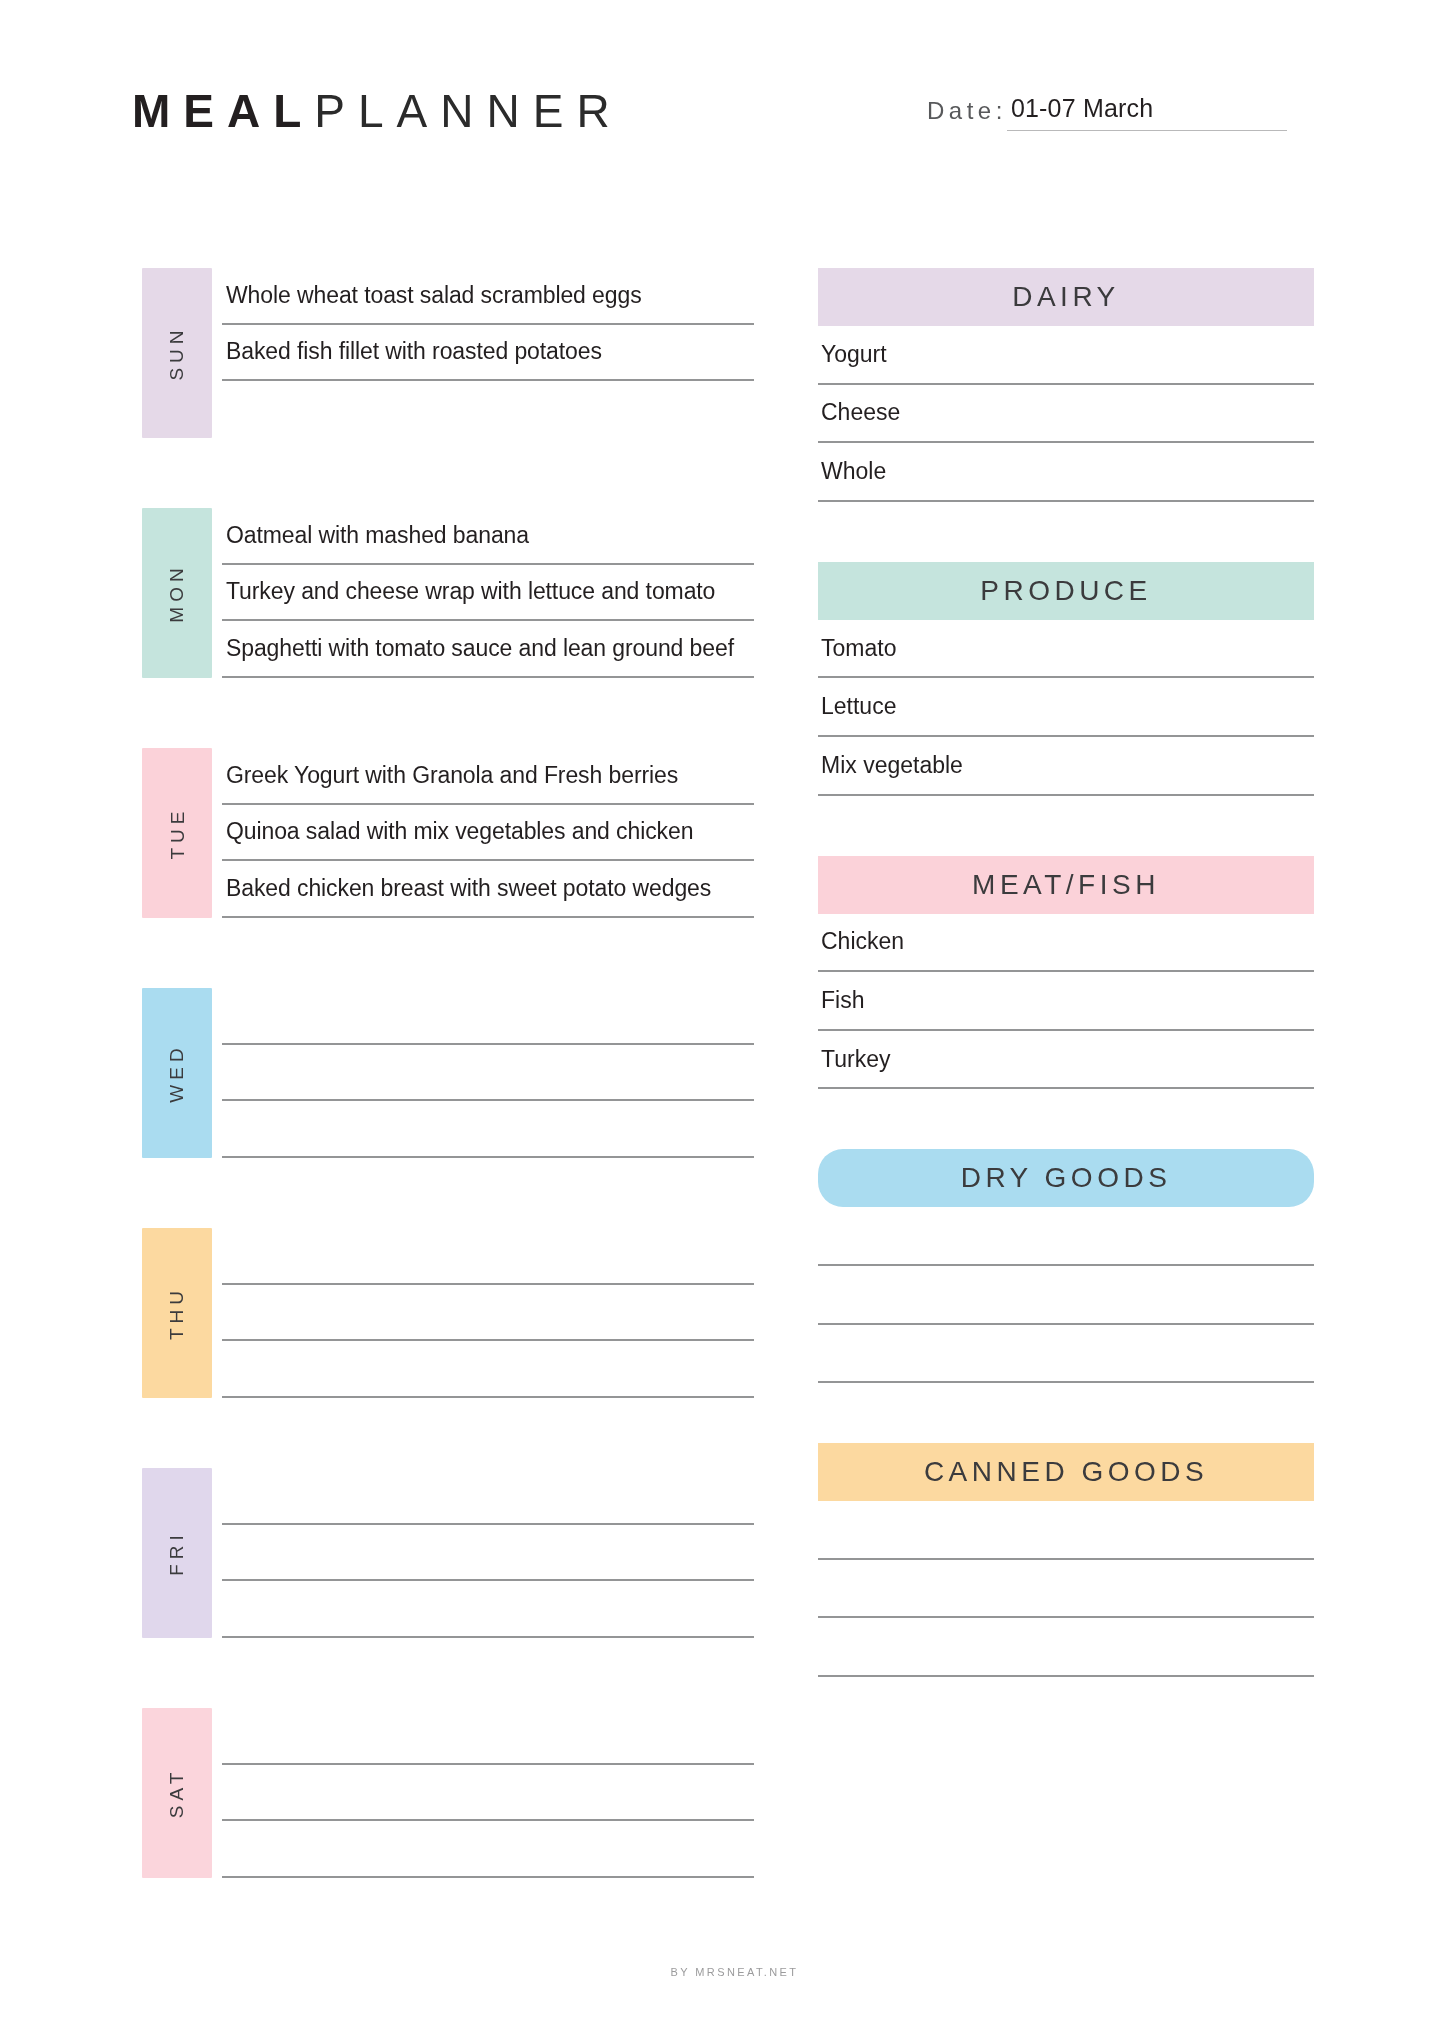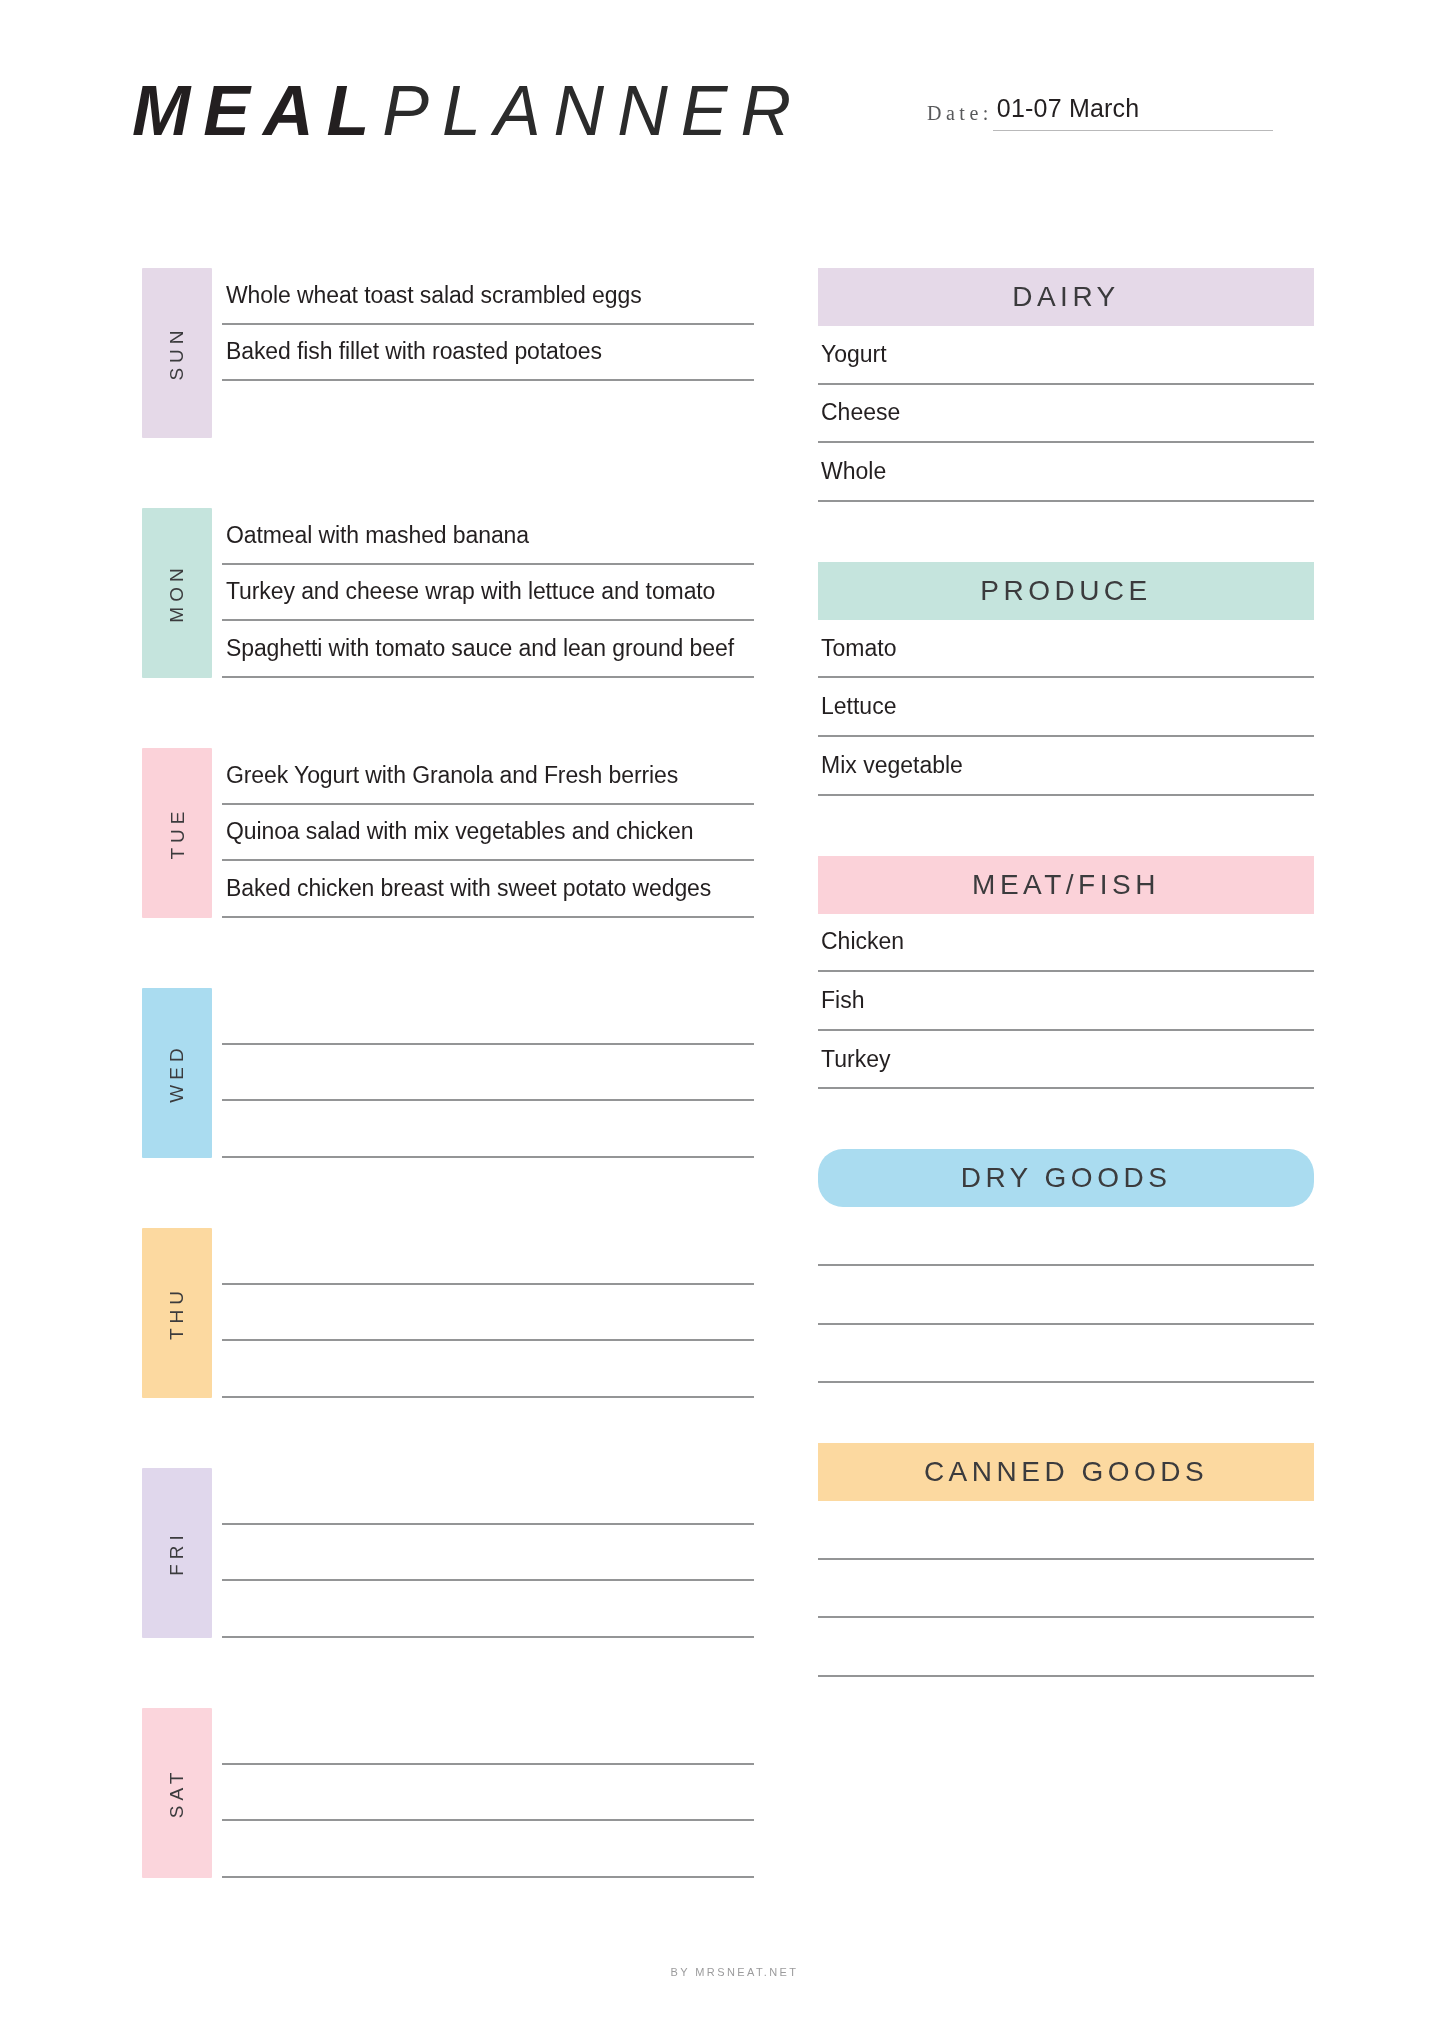--- a/index.html
+++ b/index.html
@@ -29,48 +29,47 @@
     left: 132px;
     top: 72px;
     width: 1180px;
     height: 90px;
   }
   .title {
     position: absolute;
     left: 0;
     top: 0;
     white-space: nowrap;
-    font-size: 70px;
+    font-size: 46px;
     line-height: 78px;
     color: #231f20;
-    font-style: italic;
   }
   .title-bold {
     font-weight: 700;
     letter-spacing: 13px;
     font-family: "Liberation Sans", sans-serif;
   }
   .title-light {
     font-weight: 300;
     letter-spacing: 13px;
     font-family: "Liberation Sans", sans-serif;
     color: #2b2b2b;
   }
   .date-wrap {
     position: absolute;
     left: 795px;
     top: 22px;
     display: flex;
     align-items: flex-end;
   }
   .date-label {
-    font-size: 20px;
+    font-size: 24px;
     letter-spacing: 4.5px;
     color: #58595b;
-    font-family: Liberation Serif, serif;
+    font-family: Liberation Sans, sans-serif;
     padding-bottom: 6px;
   }
   .date-value-box {
     width: 272px;
     border-bottom: 1.6px solid #b9b9ba;
     padding: 0 4px 7px 4px;
   }
   .date-value {
     font-size: 25px;
     color: #231f20;

